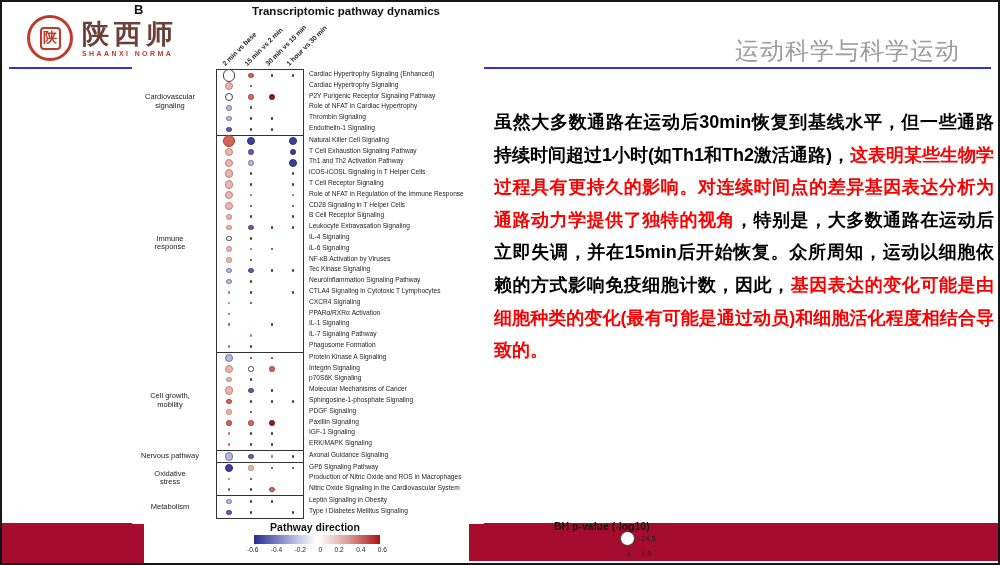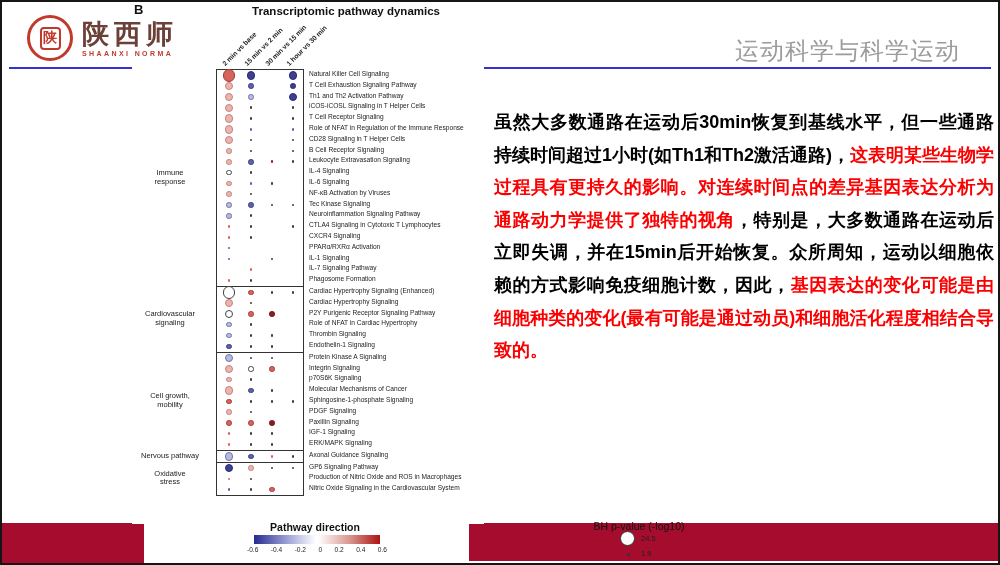--- a/index.html
+++ b/index.html
@@ -40,22 +40,22 @@
   .dot { position:absolute; border-radius:50%; }
   .label-col { margin-left:5px; }
   .p-label { height:10.8px; line-height:10.8px; font-size:6.6px; white-space:nowrap; color:#1c1c1c; }
   
   .pd-title { position:absolute; left:243px; top:519px; width:140px; text-align:center;
               font-size:10.5px; font-weight:bold; color:#111; z-index:3; }
   .pd-bar { position:absolute; left:252px; top:533px; width:126px; height:9px; z-index:3;
             background:linear-gradient(to right,#262b8f 0%,#9aa0d4 26%,#ffffff 49%,#ffffff 51%,#d9958e 76%,#ad1313 100%); }
   .pd-ticks { position:absolute; left:245px; top:544px; width:140px; display:flex;
               justify-content:space-between; font-size:6.6px; color:#222; z-index:3; }
-  .bh-title { position:absolute; left:552px; top:518px; width:170px; text-align:center;
-              font-size:10.5px; font-weight:normal; color:#111; z-index:3; }
+  .bh-title { position:absolute; left:552px; top:518px; width:170px; text-align:left;
+              font-size:10.5px; font-weight:bold; color:#111; z-index:3; }
   .bh-big-circle { position:absolute; left:618px; top:529px; width:15px; height:15px;
                    border:1.5px solid #333; border-radius:50%; background:#fff; z-index:3; }
   .bh-big-label { position:absolute; left:639px; top:532px; font-size:7.5px; color:#222; z-index:3; }
   .bh-small-dot { position:absolute; left:625px; top:551px; width:3px; height:3px;
                   background:#333; border-radius:50%; z-index:3; }
   .bh-small-label { position:absolute; left:639px; top:547px; font-size:7.5px; color:#222; z-index:3; }
   
   .red-left { position:absolute; left:0; top:521px; width:142px; height:40px; z-index:1; }
   .red-right { position:absolute; left:467px; right:0; top:521px; height:38px; z-index:1; }
   
@@ -85,20 +85,63 @@
   <div class="figure">
     <div class="panel-b">B</div>
     <div class="fig-title">Transcriptomic pathway dynamics</div>
     <div class="col-headers">
         <div class="col-header" style="left: 10px;">2 min vs base</div>
         <div class="col-header" style="left: 32px;">15 min vs 2 min</div>
         <div class="col-header" style="left: 53px;">30 min vs 15 min</div>
         <div class="col-header" style="left: 74px;">1 hour vs 30 min</div>
       </div>
     <div class="matrix">
+        <div class="group">
+          <div class="cat-label">Cardiovascular
+signaling</div>
+          <div class="dot-box">
+            <div class="dot-row">
+              <div class="dot" style="height: 12.5px; width: 12.5px; left: 5.75px; top: -0.85px; background: rgb(255, 255, 255); border: 1px solid rgb(68, 68, 68);"></div>
+              <div class="dot" style="height: 5.5px; width: 5.5px; left: 31.25px; top: 2.65px; background: rgb(212, 100, 92); border: 1px solid rgb(168, 59, 52);"></div>
+              <div class="dot" style="height: 2.6px; width: 2.6px; left: 53.7px; top: 4.1px; background: rgb(61, 61, 61);"></div>
+              <div class="dot" style="height: 2.6px; width: 2.6px; left: 74.7px; top: 4.1px; background: rgb(61, 61, 61);"></div>
+            </div>
+            <div class="dot-row">
+              <div class="dot" style="height: 8.5px; width: 8.5px; left: 7.75px; top: 1.15px; background: rgb(239, 179, 173); border: 1px solid rgb(196, 131, 125);"></div>
+              <div class="dot" style="height: 2.6px; width: 2.6px; left: 32.7px; top: 4.1px; background: rgb(61, 61, 61);"></div>
+            </div>
+            <div class="dot-row">
+              <div class="dot" style="height: 8.5px; width: 8.5px; left: 7.75px; top: 1.15px; background: rgb(255, 255, 255); border: 1px solid rgb(68, 68, 68);"></div>
+              <div class="dot" style="height: 5.5px; width: 5.5px; left: 31.25px; top: 2.65px; background: rgb(212, 100, 92); border: 1px solid rgb(168, 59, 52);"></div>
+              <div class="dot" style="height: 5.5px; width: 5.5px; left: 52.25px; top: 2.65px; background: rgb(142, 29, 29); border: 1px solid rgb(110, 20, 20);"></div>
+            </div>
+            <div class="dot-row">
+              <div class="dot" style="height: 5.5px; width: 5.5px; left: 9.25px; top: 2.65px; background: rgb(183, 186, 220); border: 1px solid rgb(111, 116, 173);"></div>
+              <div class="dot" style="height: 2.6px; width: 2.6px; left: 32.7px; top: 4.1px; background: rgb(61, 61, 61);"></div>
+            </div>
+            <div class="dot-row">
+              <div class="dot" style="height: 5.5px; width: 5.5px; left: 9.25px; top: 2.65px; background: rgb(183, 186, 220); border: 1px solid rgb(111, 116, 173);"></div>
+              <div class="dot" style="height: 2.6px; width: 2.6px; left: 32.7px; top: 4.1px; background: rgb(61, 61, 61);"></div>
+              <div class="dot" style="height: 2.6px; width: 2.6px; left: 53.7px; top: 4.1px; background: rgb(61, 61, 61);"></div>
+            </div>
+            <div class="dot-row">
+              <div class="dot" style="height: 5.5px; width: 5.5px; left: 9.25px; top: 2.65px; background: rgb(92, 97, 173); border: 1px solid rgb(60, 63, 133);"></div>
+              <div class="dot" style="height: 2.6px; width: 2.6px; left: 32.7px; top: 4.1px; background: rgb(61, 61, 61);"></div>
+              <div class="dot" style="height: 2.6px; width: 2.6px; left: 53.7px; top: 4.1px; background: rgb(61, 61, 61);"></div>
+            </div>
+          </div>
+          <div class="label-col">
+            <div class="p-label">Cardiac Hypertrophy Signaling (Enhanced)</div>
+            <div class="p-label">Cardiac Hypertrophy Signaling</div>
+            <div class="p-label">P2Y Purigenic Receptor Signaling Pathway</div>
+            <div class="p-label">Role of NFAT in Cardiac Hypertrophy</div>
+            <div class="p-label">Thrombin Signaling</div>
+            <div class="p-label">Endothelin-1 Signaling</div>
+          </div>
+        </div>
         <div class="group">
           <div class="cat-label">Immune
 response</div>
           <div class="dot-box">
             <div class="dot-row">
               <div class="dot" style="height: 12.5px; width: 12.5px; left: 5.75px; top: -0.85px; background: rgb(212, 100, 92); border: 1px solid rgb(168, 59, 52);"></div>
               <div class="dot" style="height: 8.5px; width: 8.5px; left: 29.75px; top: 1.15px; background: rgb(61, 63, 150); border: 1px solid rgb(43, 45, 112);"></div>
               <div class="dot" style="height: 8.5px; width: 8.5px; left: 71.75px; top: 1.15px; background: rgb(61, 63, 150); border: 1px solid rgb(43, 45, 112);"></div>
             </div>
             <div class="dot-row">
@@ -207,63 +250,20 @@
             <div class="p-label">Neuroinflammation Signaling Pathway</div>
             <div class="p-label">CTLA4 Signaling in Cytotoxic T Lymphocytes</div>
             <div class="p-label">CXCR4 Signaling</div>
             <div class="p-label">PPARα/RXRα Activation</div>
             <div class="p-label">IL-1 Signaling</div>
             <div class="p-label">IL-7 Signaling Pathway</div>
             <div class="p-label">Phagosome Formation</div>
           </div>
         </div>
         <div class="group">
-          <div class="cat-label">Cardiovascular
-signaling</div>
-          <div class="dot-box">
-            <div class="dot-row">
-              <div class="dot" style="height: 12.5px; width: 12.5px; left: 5.75px; top: -0.85px; background: rgb(255, 255, 255); border: 1px solid rgb(68, 68, 68);"></div>
-              <div class="dot" style="height: 5.5px; width: 5.5px; left: 31.25px; top: 2.65px; background: rgb(212, 100, 92); border: 1px solid rgb(168, 59, 52);"></div>
-              <div class="dot" style="height: 2.6px; width: 2.6px; left: 53.7px; top: 4.1px; background: rgb(61, 61, 61);"></div>
-              <div class="dot" style="height: 2.6px; width: 2.6px; left: 74.7px; top: 4.1px; background: rgb(61, 61, 61);"></div>
-            </div>
-            <div class="dot-row">
-              <div class="dot" style="height: 8.5px; width: 8.5px; left: 7.75px; top: 1.15px; background: rgb(239, 179, 173); border: 1px solid rgb(196, 131, 125);"></div>
-              <div class="dot" style="height: 2.6px; width: 2.6px; left: 32.7px; top: 4.1px; background: rgb(61, 61, 61);"></div>
-            </div>
-            <div class="dot-row">
-              <div class="dot" style="height: 8.5px; width: 8.5px; left: 7.75px; top: 1.15px; background: rgb(255, 255, 255); border: 1px solid rgb(68, 68, 68);"></div>
-              <div class="dot" style="height: 5.5px; width: 5.5px; left: 31.25px; top: 2.65px; background: rgb(212, 100, 92); border: 1px solid rgb(168, 59, 52);"></div>
-              <div class="dot" style="height: 5.5px; width: 5.5px; left: 52.25px; top: 2.65px; background: rgb(142, 29, 29); border: 1px solid rgb(110, 20, 20);"></div>
-            </div>
-            <div class="dot-row">
-              <div class="dot" style="height: 5.5px; width: 5.5px; left: 9.25px; top: 2.65px; background: rgb(183, 186, 220); border: 1px solid rgb(111, 116, 173);"></div>
-              <div class="dot" style="height: 2.6px; width: 2.6px; left: 32.7px; top: 4.1px; background: rgb(61, 61, 61);"></div>
-            </div>
-            <div class="dot-row">
-              <div class="dot" style="height: 5.5px; width: 5.5px; left: 9.25px; top: 2.65px; background: rgb(183, 186, 220); border: 1px solid rgb(111, 116, 173);"></div>
-              <div class="dot" style="height: 2.6px; width: 2.6px; left: 32.7px; top: 4.1px; background: rgb(61, 61, 61);"></div>
-              <div class="dot" style="height: 2.6px; width: 2.6px; left: 53.7px; top: 4.1px; background: rgb(61, 61, 61);"></div>
-            </div>
-            <div class="dot-row">
-              <div class="dot" style="height: 5.5px; width: 5.5px; left: 9.25px; top: 2.65px; background: rgb(92, 97, 173); border: 1px solid rgb(60, 63, 133);"></div>
-              <div class="dot" style="height: 2.6px; width: 2.6px; left: 32.7px; top: 4.1px; background: rgb(61, 61, 61);"></div>
-              <div class="dot" style="height: 2.6px; width: 2.6px; left: 53.7px; top: 4.1px; background: rgb(61, 61, 61);"></div>
-            </div>
-          </div>
-          <div class="label-col">
-            <div class="p-label">Cardiac Hypertrophy Signaling (Enhanced)</div>
-            <div class="p-label">Cardiac Hypertrophy Signaling</div>
-            <div class="p-label">P2Y Purigenic Receptor Signaling Pathway</div>
-            <div class="p-label">Role of NFAT in Cardiac Hypertrophy</div>
-            <div class="p-label">Thrombin Signaling</div>
-            <div class="p-label">Endothelin-1 Signaling</div>
-          </div>
-        </div>
-        <div class="group">
           <div class="cat-label">Cell growth,
 mobility</div>
           <div class="dot-box">
             <div class="dot-row">
               <div class="dot" style="height: 8.5px; width: 8.5px; left: 7.75px; top: 1.15px; background: rgb(183, 186, 220); border: 1px solid rgb(111, 116, 173);"></div>
               <div class="dot" style="height: 2.6px; width: 2.6px; left: 32.7px; top: 4.1px; background: rgb(61, 61, 61);"></div>
               <div class="dot" style="height: 2.6px; width: 2.6px; left: 53.7px; top: 4.1px; background: rgb(61, 61, 61);"></div>
             </div>
             <div class="dot-row">
               <div class="dot" style="height: 8.5px; width: 8.5px; left: 7.75px; top: 1.15px; background: rgb(239, 179, 173); border: 1px solid rgb(196, 131, 125);"></div>
@@ -348,20 +348,39 @@
             <div class="dot-row">
               <div class="dot" style="height: 2.6px; width: 2.6px; left: 10.7px; top: 4.1px; background: rgb(92, 97, 173);"></div>
               <div class="dot" style="height: 2.6px; width: 2.6px; left: 32.7px; top: 4.1px; background: rgb(61, 61, 61);"></div>
               <div class="dot" style="height: 5.5px; width: 5.5px; left: 52.25px; top: 2.65px; background: rgb(212, 100, 92); border: 1px solid rgb(168, 59, 52);"></div>
             </div>
           </div>
           <div class="label-col">
             <div class="p-label">GP6 Signaling Pathway</div>
             <div class="p-label">Production of Nitric Oxide and ROS in Macrophages</div>
             <div class="p-label">Nitric Oxide Signaling in the Cardiovascular System</div>
+          </div>
+        </div>
+        <div class="group">
+          <div class="cat-label">Metabolism</div>
+          <div class="dot-box">
+            <div class="dot-row">
+              <div class="dot" style="height: 5.5px; width: 5.5px; left: 9.25px; top: 2.65px; background: rgb(183, 186, 220); border: 1px solid rgb(111, 116, 173);"></div>
+              <div class="dot" style="height: 2.6px; width: 2.6px; left: 32.7px; top: 4.1px; background: rgb(61, 61, 61);"></div>
+              <div class="dot" style="height: 2.6px; width: 2.6px; left: 53.7px; top: 4.1px; background: rgb(61, 61, 61);"></div>
+            </div>
+            <div class="dot-row">
+              <div class="dot" style="height: 5.5px; width: 5.5px; left: 9.25px; top: 2.65px; background: rgb(92, 97, 173); border: 1px solid rgb(60, 63, 133);"></div>
+              <div class="dot" style="height: 2.6px; width: 2.6px; left: 32.7px; top: 4.1px; background: rgb(61, 61, 61);"></div>
+              <div class="dot" style="height: 2.6px; width: 2.6px; left: 74.7px; top: 4.1px; background: rgb(61, 61, 61);"></div>
+            </div>
+          </div>
+          <div class="label-col">
+            <div class="p-label">Leptin Signaling in Obesity</div>
+            <div class="p-label">Type I Diabetes Mellitus Signaling</div>
           </div>
         </div>
       </div>
   </div>
 
   <div class="pd-title">Pathway direction</div>
   <div class="pd-bar"></div>
   <div class="pd-ticks">
       <span>-0.6</span>
       <span>-0.4</span>

